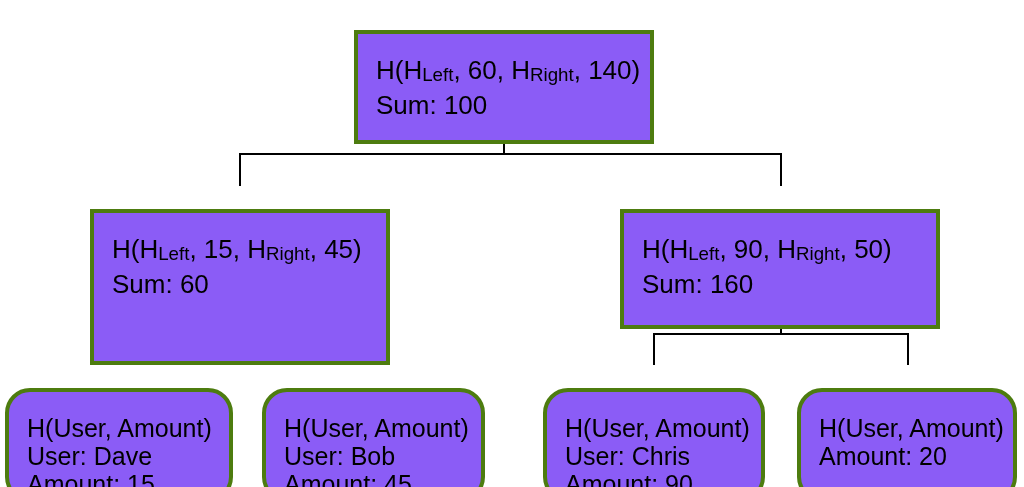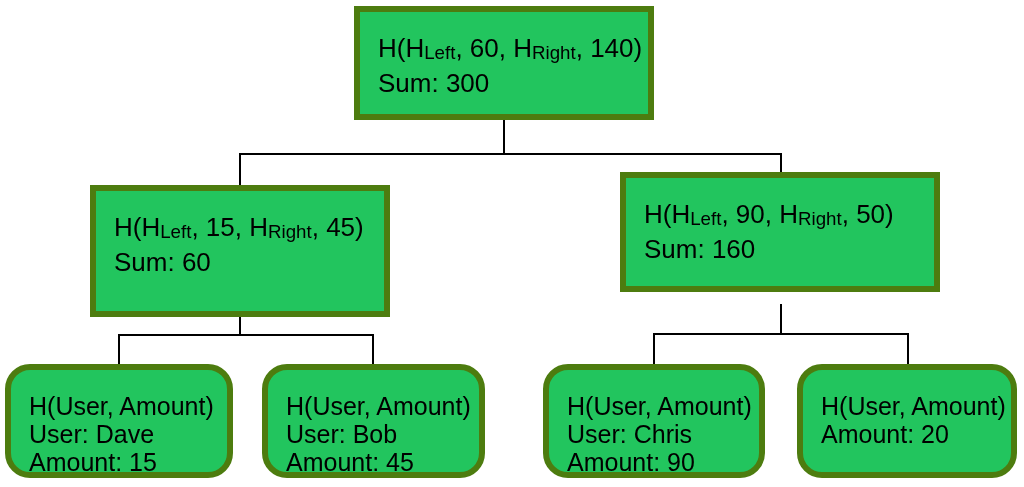--- a/index.html
+++ b/index.html
@@ -12,22 +12,23 @@
     width: 1024px;
     height: 487px;
     background: #ffffff;
     font-family: "Liberation Sans", sans-serif;
     color: #000000;
     overflow: hidden;
   }
   .node {
     position: absolute;
     box-sizing: border-box;
-    border: 6px solid #4d7c0f;
-    background: #22c55e;
+    border: 4px solid #4d7c0f;
+    background: #8b5cf6;
+    margin-top: 24px;
   }
   .node.internal {
     font-size: 26px;
     line-height: 32px;
     padding: 20px 10px 0 18px;
     white-space: nowrap;
   }
   .node.leaf {
     font-size: 25px;
     line-height: 28px;
@@ -45,22 +46,22 @@
     height: 2px;
     background: #000000;
   }
   .vline {
     position: absolute;
     width: 2px;
     background: #000000;
   }
   
   #node-root  { left: 354px; top: 6px;   width: 300px; height: 114px; }
-  #node-left  { left: 90px;  top: 185px; width: 300px; height: 132px; }
-  #node-right { left: 620px; top: 172px; width: 320px; height: 120px; }
+  #node-left  { left: 90px;  top: 185px; width: 300px; height: 156px; }
+  #node-right { left: 620px; top: 185px; width: 320px; height: 120px; }
   #leaf-0 { left: 5px;   top: 364px; width: 228px; height: 114px; }
   #leaf-1 { left: 262px; top: 364px; width: 223px; height: 114px; }
   #leaf-2 { left: 543px; top: 364px; width: 222px; height: 114px; }
   #leaf-3 { left: 797px; top: 364px; width: 220px; height: 114px; }
 </style>
 </head>
 <body>
 
 <div class="canvas">
 
@@ -74,21 +75,21 @@
   <div class="vline" style="left:118px; top:335px; height:30px;"></div>
   <div class="vline" style="left:372px; top:335px; height:30px;"></div>
 
   <div class="vline" style="left:780px; top:304px; height:31px;"></div>
   <div class="hline" style="left:653px; top:333px; width:256px;"></div>
   <div class="vline" style="left:653px; top:334px; height:31px;"></div>
   <div class="vline" style="left:907px; top:334px; height:31px;"></div>
 
   <div class="node internal" id="node-root">
     <div><span>H(H</span><span class="sub">Left</span><span>, 60, H</span><span class="sub">Right</span><span>, 140)</span></div>
-    <div>Sum: 300</div>
+    <div>Sum: 100</div>
   </div>
 
   <div class="node internal" id="node-left">
     <div><span>H(H</span><span class="sub">Left</span><span>, 15, H</span><span class="sub">Right</span><span>, 45)</span></div>
     <div>Sum: 60</div>
   </div>
 
   <div class="node internal" id="node-right">
     <div><span>H(H</span><span class="sub">Left</span><span>, 90, H</span><span class="sub">Right</span><span>, 50)</span></div>
     <div>Sum: 160</div>

